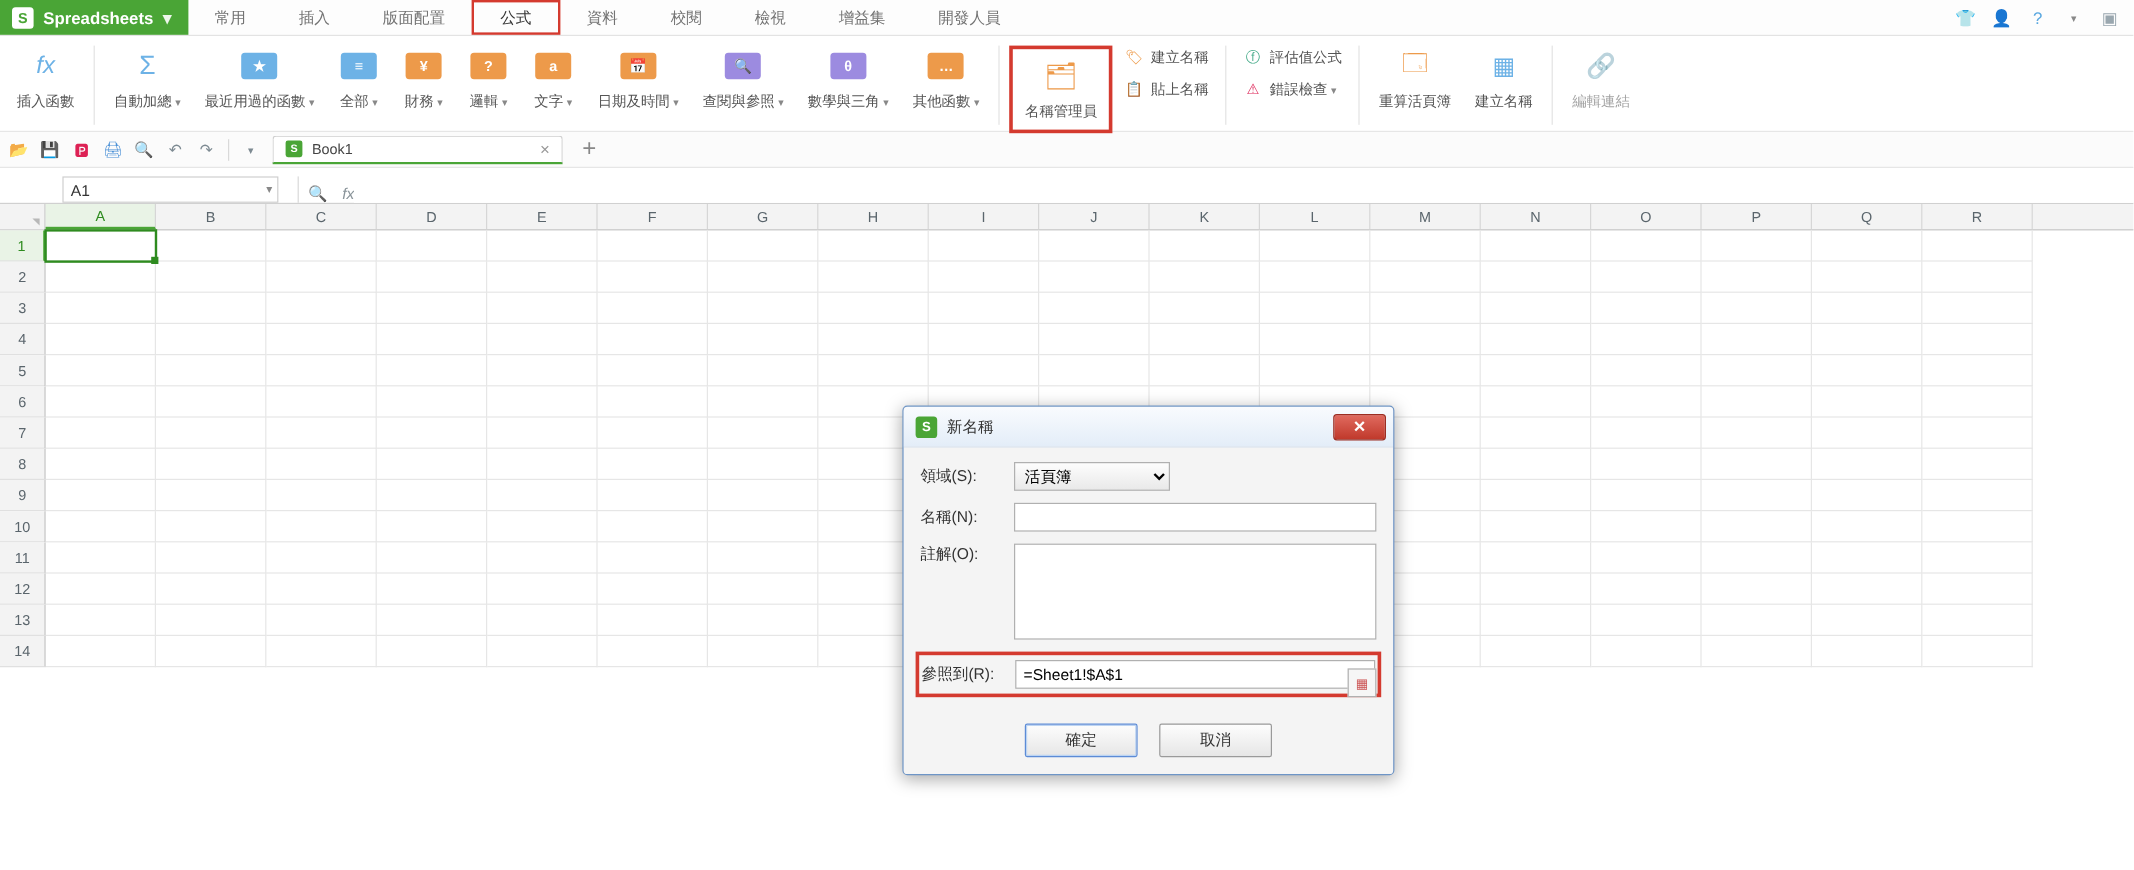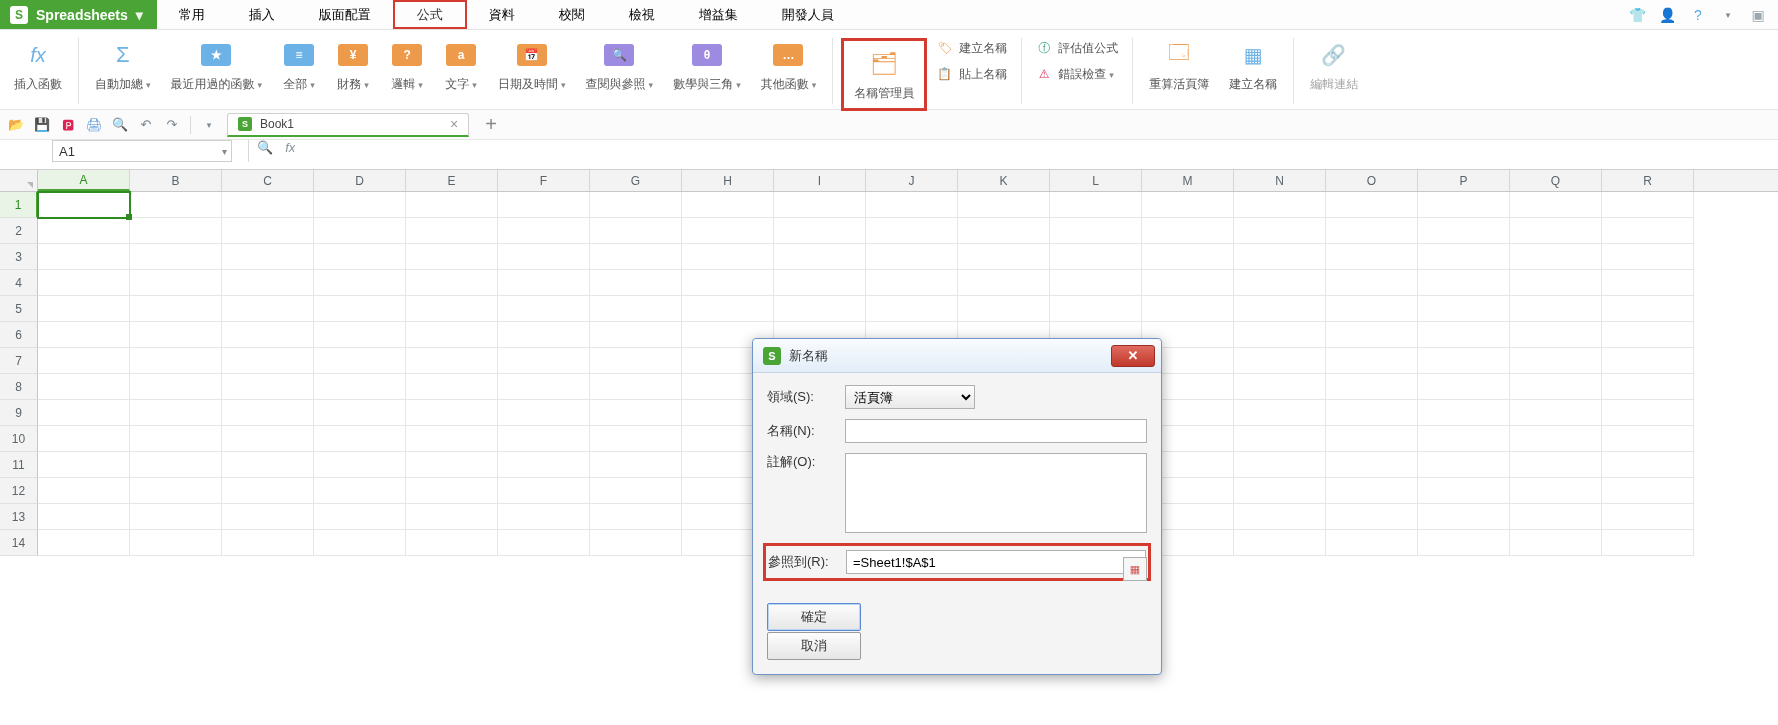--- a/index.html
+++ b/index.html
@@ -4,21 +4,21 @@
 <style>
   * { box-sizing: border-box; margin: 0; padding: 0; font-family: "Microsoft JhengHei", Arial, sans-serif; }
   body { background: #fff; font-size: 12px; color: #444; width: 1778px; height: 725px; overflow: hidden; position: relative; }
 
   
   .menubar { display:flex; align-items:stretch; height:30px; background:#fdfdfd; border-bottom:1px solid #e3e3e3; }
   .app-badge { display:flex; align-items:center; background:#4aa536; color:#fff; padding:0 14px 0 10px; font-weight:bold; font-size:14px; position:relative; }
   .app-badge .s-icon { width:18px; height:18px; background:#fff; border-radius:3px; color:#4aa536; display:flex; align-items:center; justify-content:center; margin-right:8px; font-weight:bold; font-size:12px; }
   .app-badge .dd { margin-left:8px; opacity:.9; }
   .menus { display:flex; align-items:stretch; }
-  .menu { padding:0 22px; display:flex; align-items:center; font-size:13px; color:#000000; cursor:default; }
+  .menu { padding:0 22px; display:flex; align-items:center; font-size:13px; color:#737373; cursor:default; }
   .menu.active { border:2px solid #d43a2f; color:#333; }
   .title-right { margin-left:auto; display:flex; align-items:center; gap:14px; padding-right:12px; color:#9aa7af; }
   .title-right .ic { width:16px; height:16px; display:flex; align-items:center; justify-content:center; font-size:14px; }
 
   
   .ribbon { display:flex; align-items:flex-start; height:80px; background:#fff; border-bottom:1px solid #e6e6e6; padding:8px 6px 0 6px; gap:4px; }
   .rb { display:flex; flex-direction:column; align-items:center; justify-content:flex-start; padding:0 8px; min-width:50px; text-align:center; }
   .rb .ic { height:34px; display:flex; align-items:center; justify-content:center; }
   .rb .lbl { font-size:12px; color:#555; margin-top:4px; white-space:nowrap; }
   .rb.disabled { opacity:.55; }
@@ -33,21 +33,21 @@
   
   .quickbar { display:flex; align-items:center; height:30px; background:#fbfbfb; border-bottom:1px solid #e6e6e6; padding:0 8px; gap:10px; }
   .qb-ic { width:16px; height:16px; display:flex; align-items:center; justify-content:center; color:#7d8a92; font-size:13px; }
   .qb-sep { width:1px; height:18px; background:#d9d9d9; }
   .doc-tab { display:flex; align-items:center; height:24px; padding:0 10px; border-top:1px solid #cfcfcf; border-left:1px solid #cfcfcf; border-right:1px solid #cfcfcf; border-bottom:2px solid #4aa536; background:#fff; border-radius:3px 3px 0 0; gap:8px; }
   .doc-tab .gr-ic { width:14px;height:14px;background:#4aa536;border-radius:2px;display:flex;align-items:center;justify-content:center;color:#fff;font-size:9px;font-weight:bold; }
   .doc-tab .x { color:#999; font-size:14px; line-height:1; }
   .plus-tab { font-size:20px; color:#888; margin-left:6px; }
 
   
-  .formulabar { display:flex; align-items:flex-start; height:30px; border-bottom:1px solid #d0d0d0; }
+  .formulabar { display:flex; align-items:flex-end; height:30px; border-bottom:1px solid #d0d0d0; }
   .namebox { width:180px; height:22px; margin:0 8px 0 52px; border:1px solid #cfcfcf; display:flex; align-items:center; padding:0 6px; font-size:13px; color:#333; position:relative; background:#fff;}
   .namebox .caret { position:absolute; right:4px; color:#888; font-size:10px; }
   .fb-sep{width:1px;height:22px;background:#d9d9d9;margin:0 8px;}
   .fb-icons { display:flex; gap:12px; color:#8a949a; font-size:13px; align-items:center; }
   .fx-input { flex:1; height:22px; border:none; outline:none; padding:0 8px; font-size:13px; }
 
   
   .grid { position:relative; }
   .col-headers { display:flex; height:22px; background:#f3f3f3; border-bottom:1px solid #c7c7c7; }
   .rowhdr-spacer { width:38px; border-right:1px solid #c7c7c7; background:#f3f3f3; display:flex; align-items:center; justify-content:flex-end; padding-right:4px; }
@@ -72,21 +72,21 @@
   .dlg-row { display:flex; align-items:center; margin-bottom:10px; }
   .dlg-row label { width:78px; font-size:13px; color:#333; }
   .dlg-row input[type=text]{ flex:1; height:24px; border:1px solid #b0b0b0; background:#fff; padding:0 6px; font-size:13px; }
   .dlg-row select{ width:130px; height:24px; border:1px solid #b0b0b0; background:linear-gradient(#fdfdfd,#e9e9e9); font-size:13px; padding:0 4px; }
   .dlg-row textarea{ flex:1; height:80px; border:1px solid #b0b0b0; background:#fff; resize:none; font-size:13px; padding:4px; }
   .dlg-row.align-top{align-items:flex-start;}
   .refrow { border:3px solid #d43a2f; padding:4px 2px; margin:0 -4px 18px -4px; }
   .ref-input-wrap{flex:1; display:flex; align-items:center;}
   .ref-input { flex:1; height:24px; border:1px solid #b0b0b0; background:#fff; padding:0 6px; font-size:13px; }
   .ref-btn{ width:24px;height:24px;border:1px solid #b0b0b0;background:#f6f6f6;margin-left:6px;display:flex;align-items:center;justify-content:center;color:#c55;font-size:11px;}
-  .dlg-actions{ display:flex; justify-content:center; gap:1px; padding:6px 14px 14px;flex-direction:column; }
+  .dlg-actions{ display:flex; justify-content:center; gap:18px; padding:6px 14px 14px; }
   .dlg-actions button{ width:94px; height:28px; border:1px solid #9a9a9a; background:linear-gradient(#fdfdfd,#e6e6e6); font-size:13px; color:#333; border-radius:2px; }
   .dlg-actions button.primary{ border:1px solid #5c8bd6; box-shadow:0 0 0 1px #bcd4f2 inset; }
 </style>
 </head>
 <body>
 
 <div class="menubar">
   <div class="app-badge">
     <span class="s-icon">S</span>
     <span>Spreadsheets</span>

